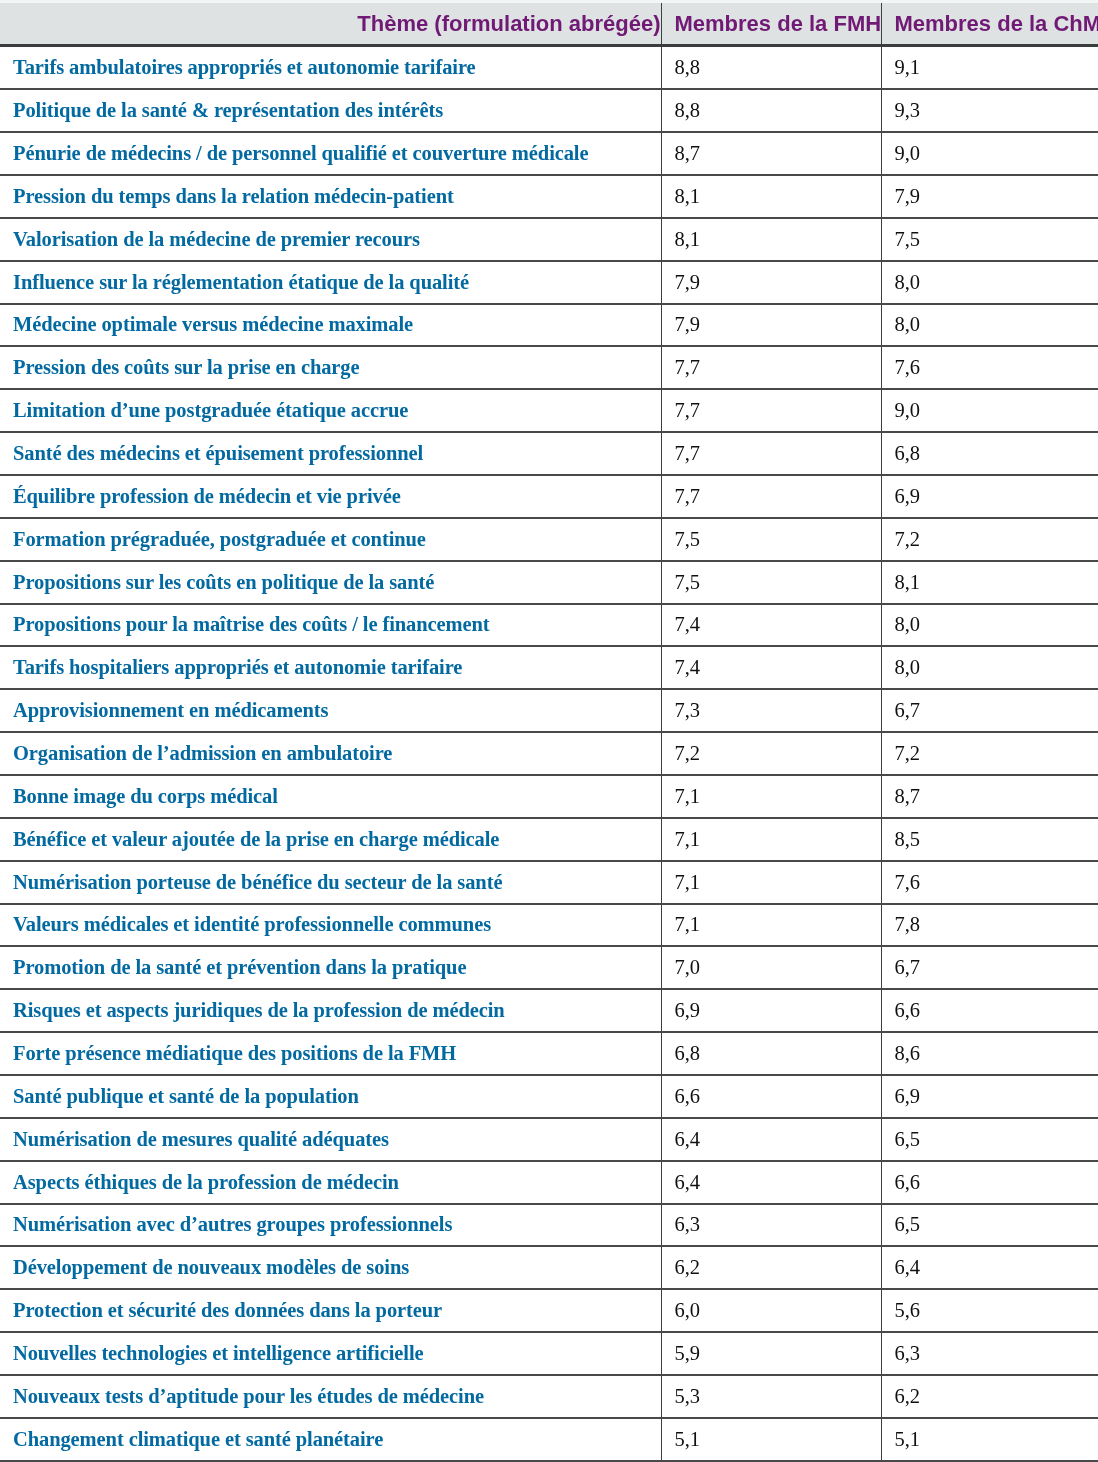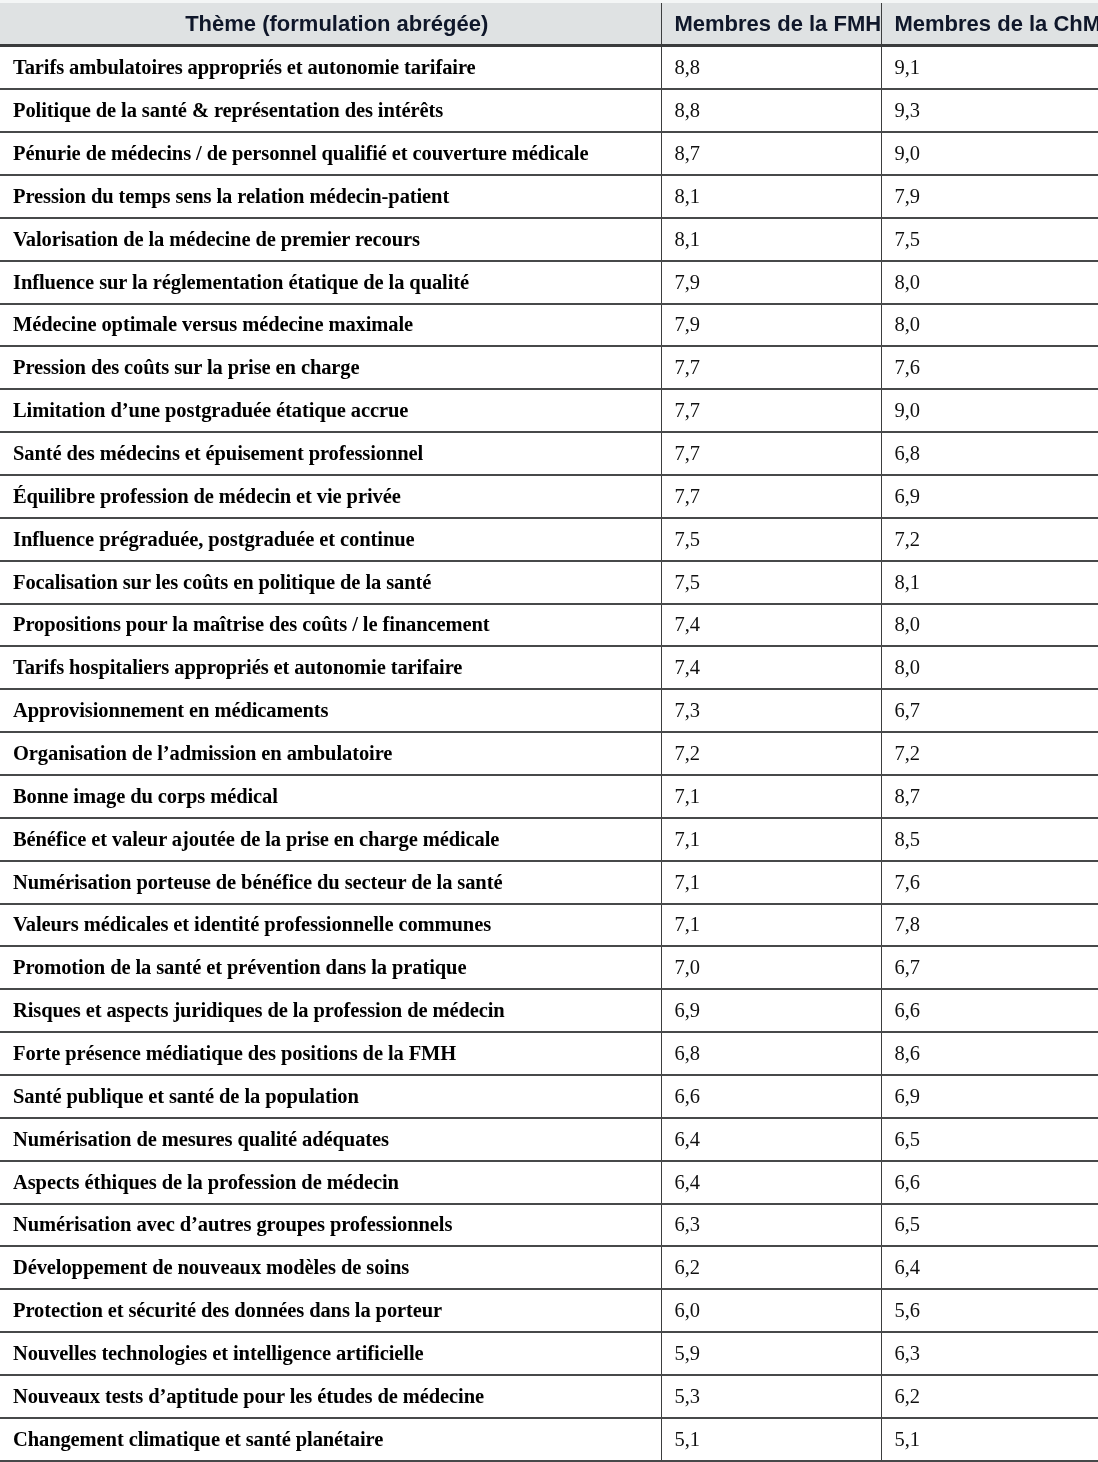--- a/index.html
+++ b/index.html
@@ -14,22 +14,22 @@
   }
   table {
     width: 1098px;
     height: 1462px;
     border-collapse: collapse;
     table-layout: fixed;
   }
   thead th {
     background: #dfe2e3;
     font: bold 22px "Liberation Sans", sans-serif;
-    color: #0f172a;
-    text-align: center;
+    color: #701a75;
+    text-align: right;
     vertical-align: middle;
     padding: 0 0 0 13px;
     height: 41px;
     border-top: 3px solid #f4f6f6;
     border-bottom: 3px solid #3a3c3d;
     white-space: nowrap;
     overflow: hidden;
   }
   th + th, td + td {
     border-left: 1.5px solid #3c3e3f;
@@ -37,21 +37,21 @@
   tbody td {
     border-bottom: 2px solid #47494a;
     padding: 0 0 0 13px;
     vertical-align: middle;
     white-space: nowrap;
     overflow: hidden;
     letter-spacing: -0.1px;
   }
   td.theme {
     font: bold 20.5px "Liberation Serif", serif;
-    color: #000000;
+    color: #0369a1;
   }
   td.value {
     font: 20.5px "Liberation Serif", serif;
     color: #101010;
   }
 </style>
 </head>
 <body>
 
 <table>
@@ -77,21 +77,21 @@
         <td class="theme">Politique de la santé &amp; représentation des intérêts</td>
         <td class="value">8,8</td>
         <td class="value">9,3</td>
       </tr>
       <tr>
         <td class="theme">Pénurie de médecins / de personnel qualifié et couverture médicale</td>
         <td class="value">8,7</td>
         <td class="value">9,0</td>
       </tr>
       <tr>
-        <td class="theme">Pression du temps sens la relation médecin-patient</td>
+        <td class="theme">Pression du temps dans la relation médecin-patient</td>
         <td class="value">8,1</td>
         <td class="value">7,9</td>
       </tr>
       <tr>
         <td class="theme">Valorisation de la médecine de premier recours</td>
         <td class="value">8,1</td>
         <td class="value">7,5</td>
       </tr>
       <tr>
         <td class="theme">Influence sur la réglementation étatique de la qualité</td>
@@ -117,26 +117,26 @@
         <td class="theme">Santé des médecins et épuisement professionnel</td>
         <td class="value">7,7</td>
         <td class="value">6,8</td>
       </tr>
       <tr>
         <td class="theme">Équilibre profession de médecin et vie privée</td>
         <td class="value">7,7</td>
         <td class="value">6,9</td>
       </tr>
       <tr>
-        <td class="theme">Influence prégraduée, postgraduée et continue</td>
+        <td class="theme">Formation prégraduée, postgraduée et continue</td>
         <td class="value">7,5</td>
         <td class="value">7,2</td>
       </tr>
       <tr>
-        <td class="theme">Focalisation sur les coûts en politique de la santé</td>
+        <td class="theme">Propositions sur les coûts en politique de la santé</td>
         <td class="value">7,5</td>
         <td class="value">8,1</td>
       </tr>
       <tr>
         <td class="theme">Propositions pour la maîtrise des coûts / le financement</td>
         <td class="value">7,4</td>
         <td class="value">8,0</td>
       </tr>
       <tr>
         <td class="theme">Tarifs hospitaliers appropriés et autonomie tarifaire</td>

